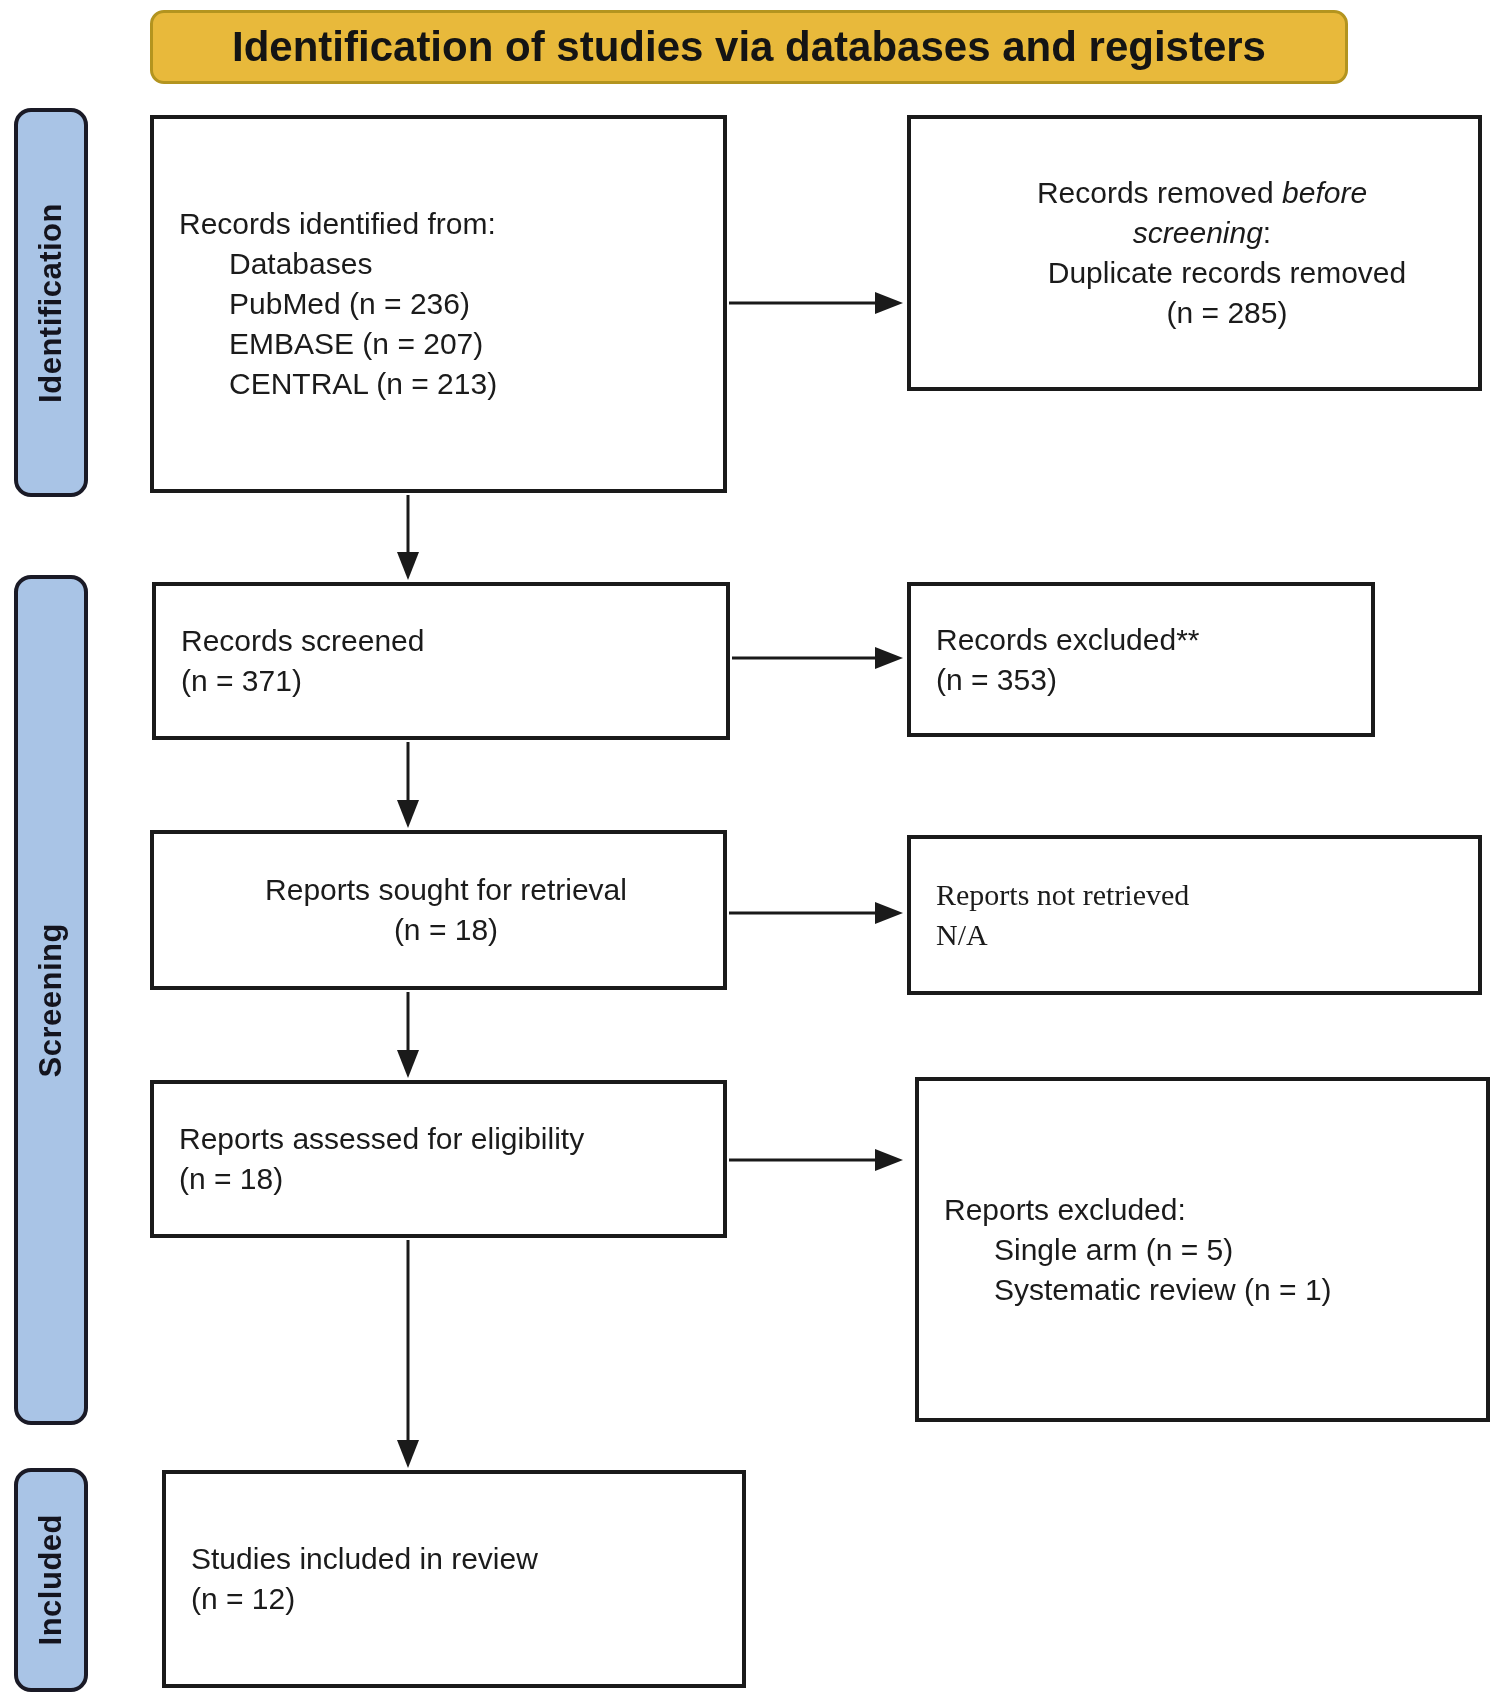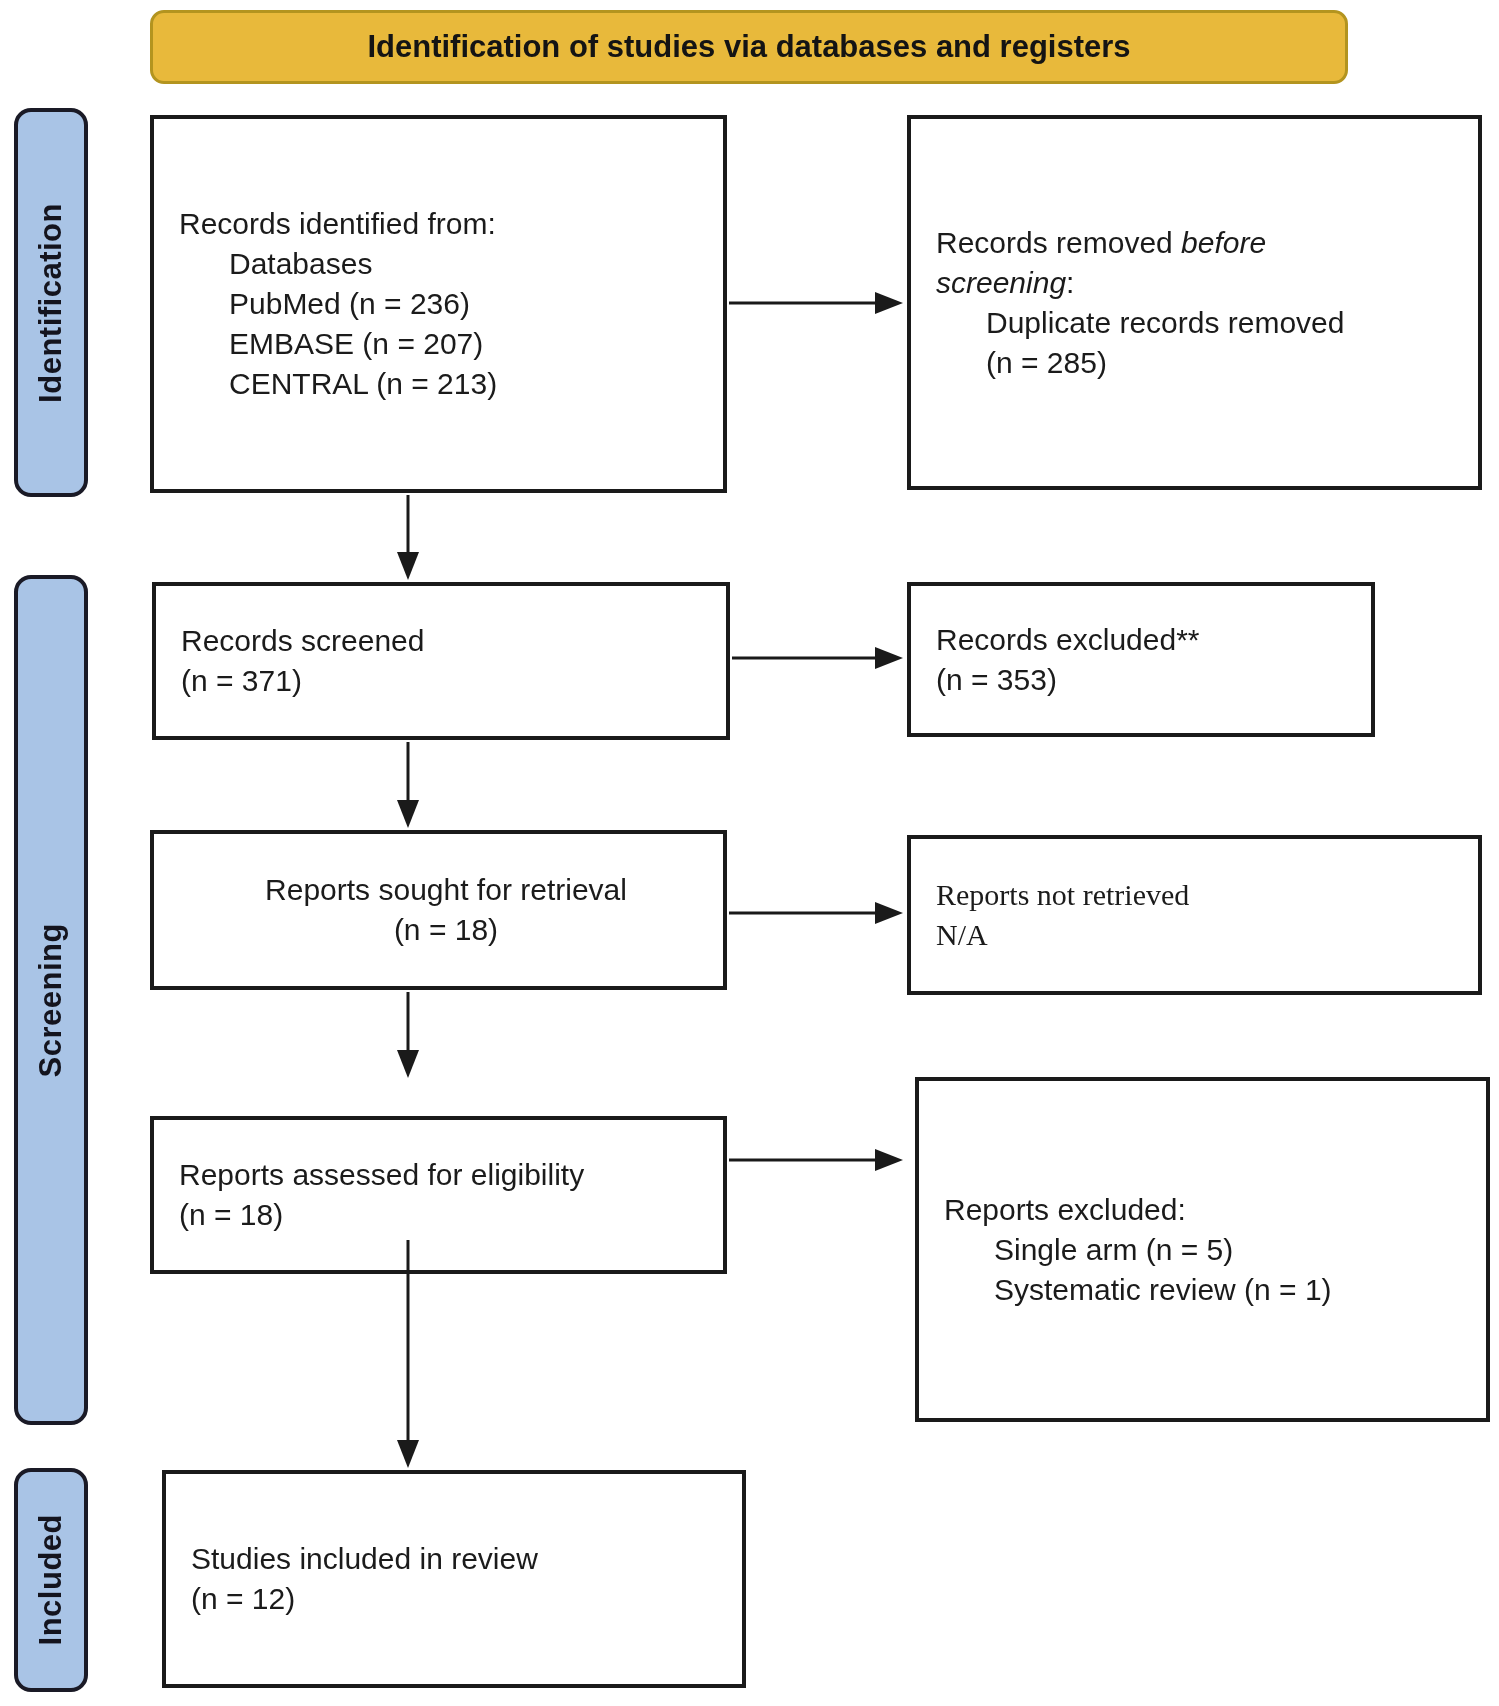--- a/index.html
+++ b/index.html
@@ -15,21 +15,21 @@
   
   .banner {
     position: absolute;
     left: 150px; top: 10px;
     width: 1198px; height: 74px;
     box-sizing: border-box;
     background: #E8B93B;
     border: 3px solid #B3941F;
     border-radius: 14px;
     display: flex; align-items: center; justify-content: center;
-    font-size: 31px; font-weight: bold; color: #141414;
+    font-size: 42px; font-weight: bold; color: #141414;
   }
 
   
   .stage {
     position: absolute;
     left: 14px; width: 74px;
     box-sizing: border-box;
     background: #A9C4E6;
     border: 4px solid #1A1A26;
     border-radius: 17px;
@@ -54,26 +54,26 @@
     background: #ffffff;
     border: 4px solid #1A1A1A;
     display: flex; flex-direction: column; justify-content: center;
     padding-left: 25px; padding-right: 10px;
     font-size: 30px; line-height: 40px;
   }
   .fbox .indent { padding-left: 50px; }
   .fbox em { font-style: italic; }
 
   #box-records-identified    { left: 150px; top: 115px;  width: 577px; height: 378px; }
-  #box-records-removed       { left: 907px; top: 115px;  width: 575px; height: 375px; }
+  #box-records-removed       { left: 907px; top: 115px;  width: 575px; height: 276px; text-align: center; }
   #box-records-screened      { left: 152px; top: 582px;  width: 578px; height: 158px; }
   #box-records-excluded      { left: 907px; top: 582px;  width: 468px; height: 155px; }
   #box-reports-sought        { left: 150px; top: 830px;  width: 577px; height: 160px; text-align: center; }
   #box-reports-not-retrieved { left: 907px; top: 835px;  width: 575px; height: 160px; font-family: Liberation Serif, serif; }
-  #box-reports-assessed      { left: 150px; top: 1080px; width: 577px; height: 158px; margin-top: 36px; }
+  #box-reports-assessed      { left: 150px; top: 1080px; width: 577px; height: 158px; }
   #box-reports-excluded      { left: 907px; top: 1077px; width: 575px; height: 345px; margin-left: 8px; }
   #box-studies-included      { left: 138px; top: 1470px; width: 584px; height: 218px; margin-left: 24px; }
 
   
   #arrows {
     position: absolute; left: 0; top: 0;
     width: 1499px; height: 1706px;
     pointer-events: none;
   }
   #arrows line { stroke: #1A1A1A; stroke-width: 3; }

